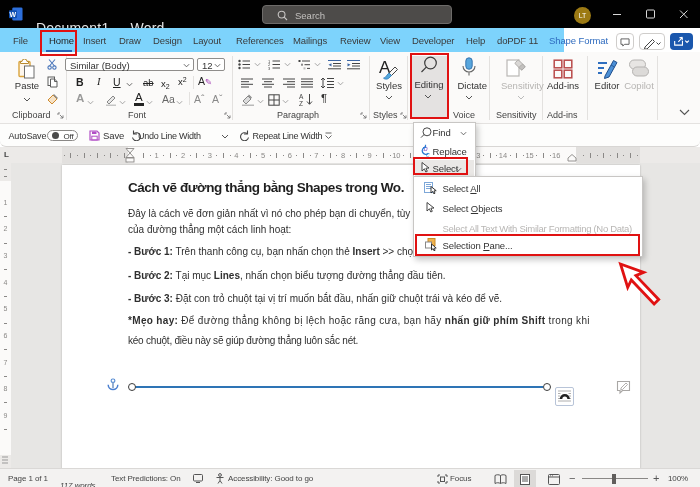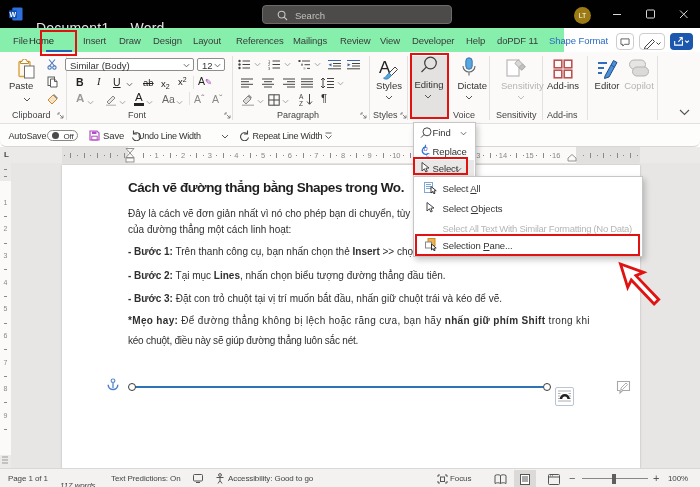--- a/index.html
+++ b/index.html
@@ -27,23 +27,23 @@
     <div class="abs nw" style="left:32px;top:3.5px;font-size:9.5px;color:#c3c1bf;">Search</div>
   </div>
   <div class="abs" style="left:574px;top:7px;width:17px;height:17px;border-radius:50%;background:#9c7a14;color:#fff;font-size:7px;text-align:center;line-height:17px;">LT</div>
   <svg class="abs" style="left:609px;top:6px;" width="85" height="16" viewBox="0 0 85 16">
     <line x1="4" y1="8.5" x2="12" y2="8.5" stroke="#d8d8d8" stroke-width="1"></line>
     <rect x="37.5" y="4" width="8" height="8" fill="none" stroke="#d8d8d8" stroke-width="1" rx="1"></rect>
     <path d="M71 4.5 L78.5 12 M78.5 4.5 L71 12" stroke="#d8d8d8" stroke-width="1"></path>
   </svg>
 </div>
 
-<div class="abs" style="left:0;top:28px;width:564px;height:24px;background:#86efac;font-size:9.5px;letter-spacing:-0.1px;color:#3a3a3a;">
+<div class="abs" style="left:0;top:28px;width:564px;height:24px;background:#7dd3fc;font-size:9.5px;letter-spacing:-0.1px;color:#3a3a3a;">
   <div class="abs nw" style="left:13px;top:7px;">File</div>
-  <div class="abs nw" style="left:29px;top:7px;color:#222;">Home</div>
+  <div class="abs nw" style="left:49px;top:7px;color:#222;">Home</div>
   <div class="abs" style="left:46px;top:21.5px;width:26px;height:2px;background:#2464b8;"></div>
   <div class="abs nw" style="left:83px;top:7px;">Insert</div>
   <div class="abs nw" style="left:119px;top:7px;">Draw</div>
   <div class="abs nw" style="left:153px;top:7px;">Design</div>
   <div class="abs nw" style="left:193px;top:7px;">Layout</div>
   <div class="abs nw" style="left:236px;top:7px;">References</div>
   <div class="abs nw" style="left:293px;top:7px;">Mailings</div>
   <div class="abs nw" style="left:340px;top:7px;">Review</div>
   <div class="abs nw" style="left:380px;top:7px;">View</div>
   <div class="abs nw" style="left:412px;top:7px;">Developer</div>
@@ -78,21 +78,21 @@
   <div class="abs" style="left:489px;top:4px;width:1px;height:64px;background:#e3e1df;"></div>
   <div class="abs" style="left:542px;top:4px;width:1px;height:64px;background:#e3e1df;"></div>
   <div class="abs" style="left:587px;top:4px;width:1px;height:64px;background:#e3e1df;"></div>
   <div class="abs" style="left:657px;top:4px;width:1px;height:64px;background:#e3e1df;"></div>
 
   <svg class="abs" style="left:18px;top:7px;" width="17" height="20" viewBox="0 0 17 20">
     <rect x="1" y="2.5" width="11" height="15" rx="1" fill="#fdf6ec" stroke="#d9a33c" stroke-width="1.4"></rect>
     <path d="M4 2.5 a2.5 2.5 0 0 1 5 0 h1.5 v2 h-8 v-2 z" fill="#fff" stroke="#b98a2e" stroke-width="1"></path>
     <rect x="6.5" y="7" width="9.5" height="12" fill="#fff" stroke="#6d6d6d" stroke-width="1"></rect>
   </svg>
-  <div class="abs nw" style="left:9px;top:28px;width:36px;font-size:9.5px;color:#333;">Paste</div>
+  <div class="abs nw" style="left:9px;top:28px;width:36px;text-align:center;font-size:9.5px;color:#333;">Paste</div>
   <svg class="abs" style="left:23px;top:45px;" width="8" height="5" viewBox="0 0 8 5">
       <path d="M1 1 l3 3 l3 -3" stroke="#555" fill="none"></path>
     </svg>
   <svg class="abs" style="left:47px;top:7px;" width="10" height="11" viewBox="0 0 10 11">
     <path d="M2 0.5 L7.5 7 M8 0.5 L2.5 7" stroke="#4b77bb" stroke-width="1.1" fill="none"></path>
     <circle cx="2.6" cy="8.6" r="1.7" fill="none" stroke="#4b77bb" stroke-width="1.1"></circle>
     <circle cx="7.4" cy="8.6" r="1.7" fill="none" stroke="#4b77bb" stroke-width="1.1"></circle>
   </svg>
   <svg class="abs" style="left:47px;top:24px;" width="11" height="12" viewBox="0 0 11 12">
     <rect x="1" y="1" width="6.5" height="8.5" fill="#fff" stroke="#5c5c5c"></rect>

